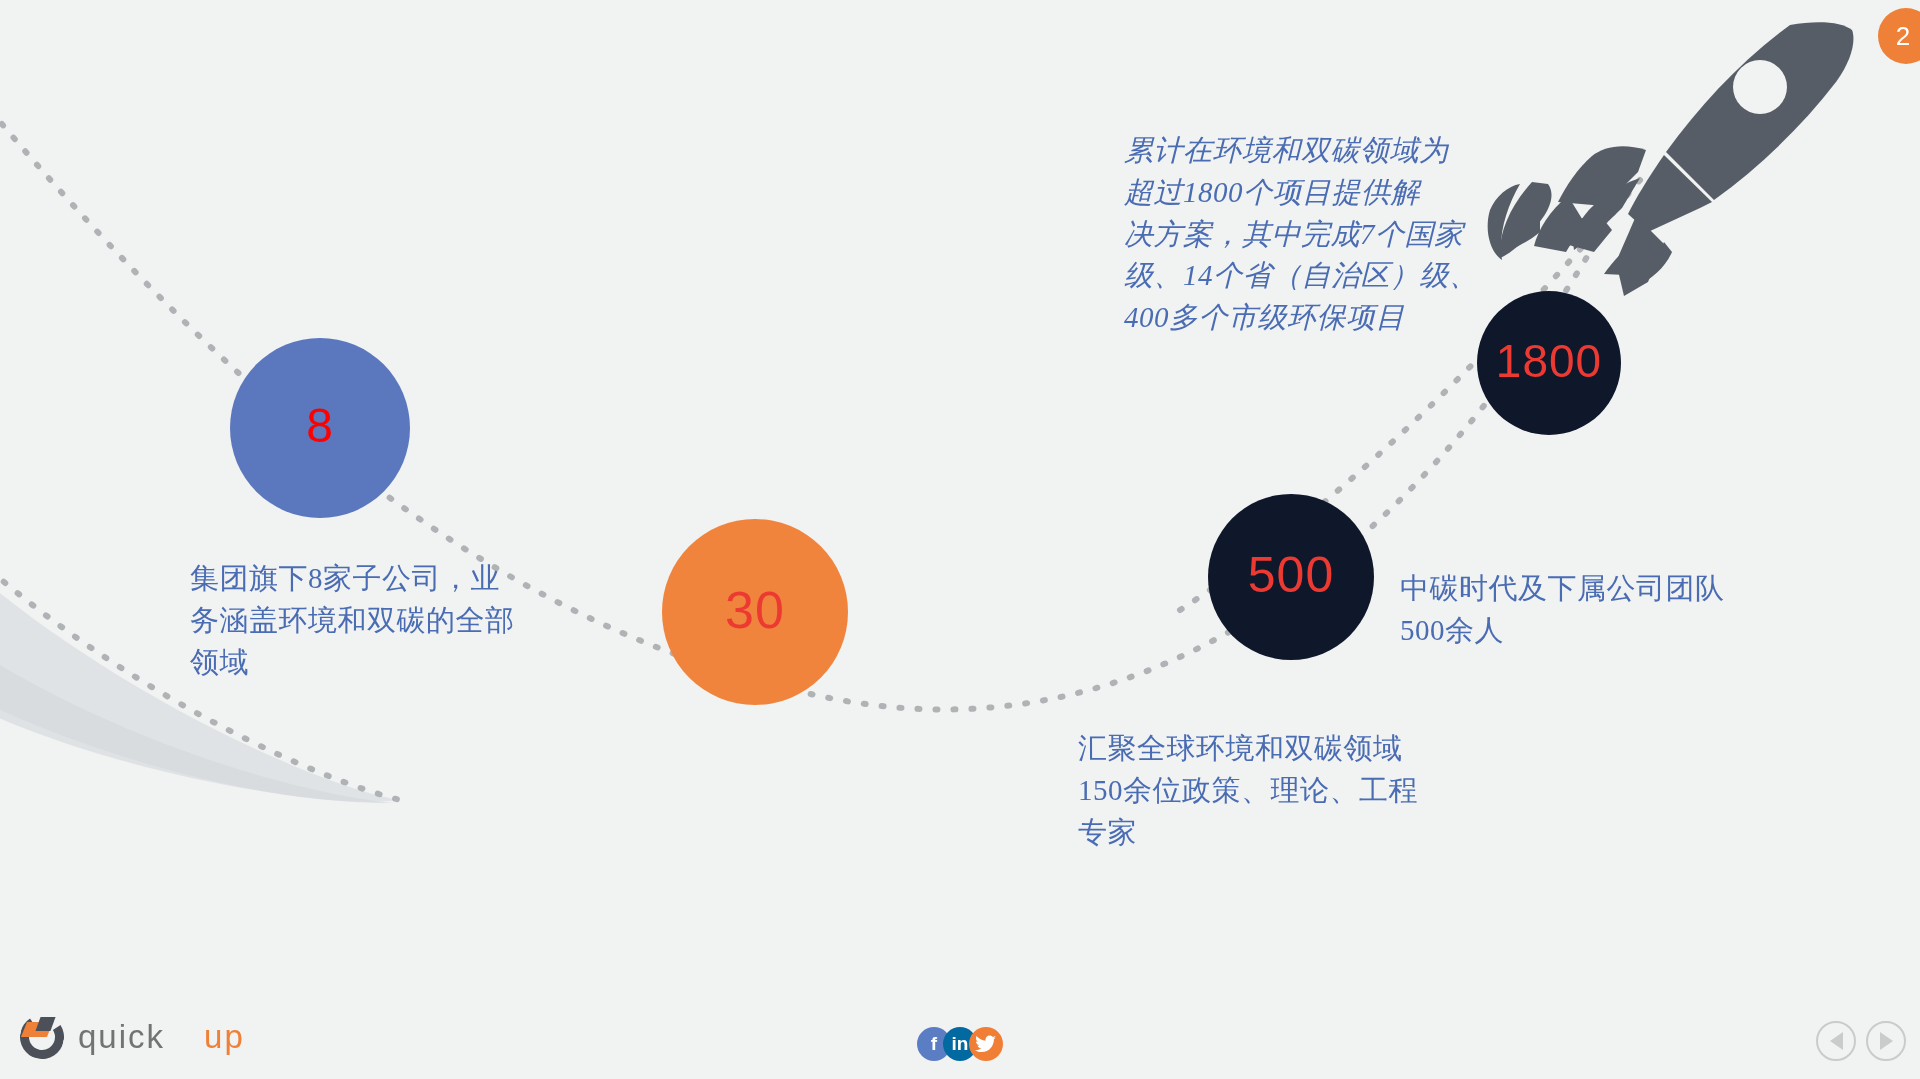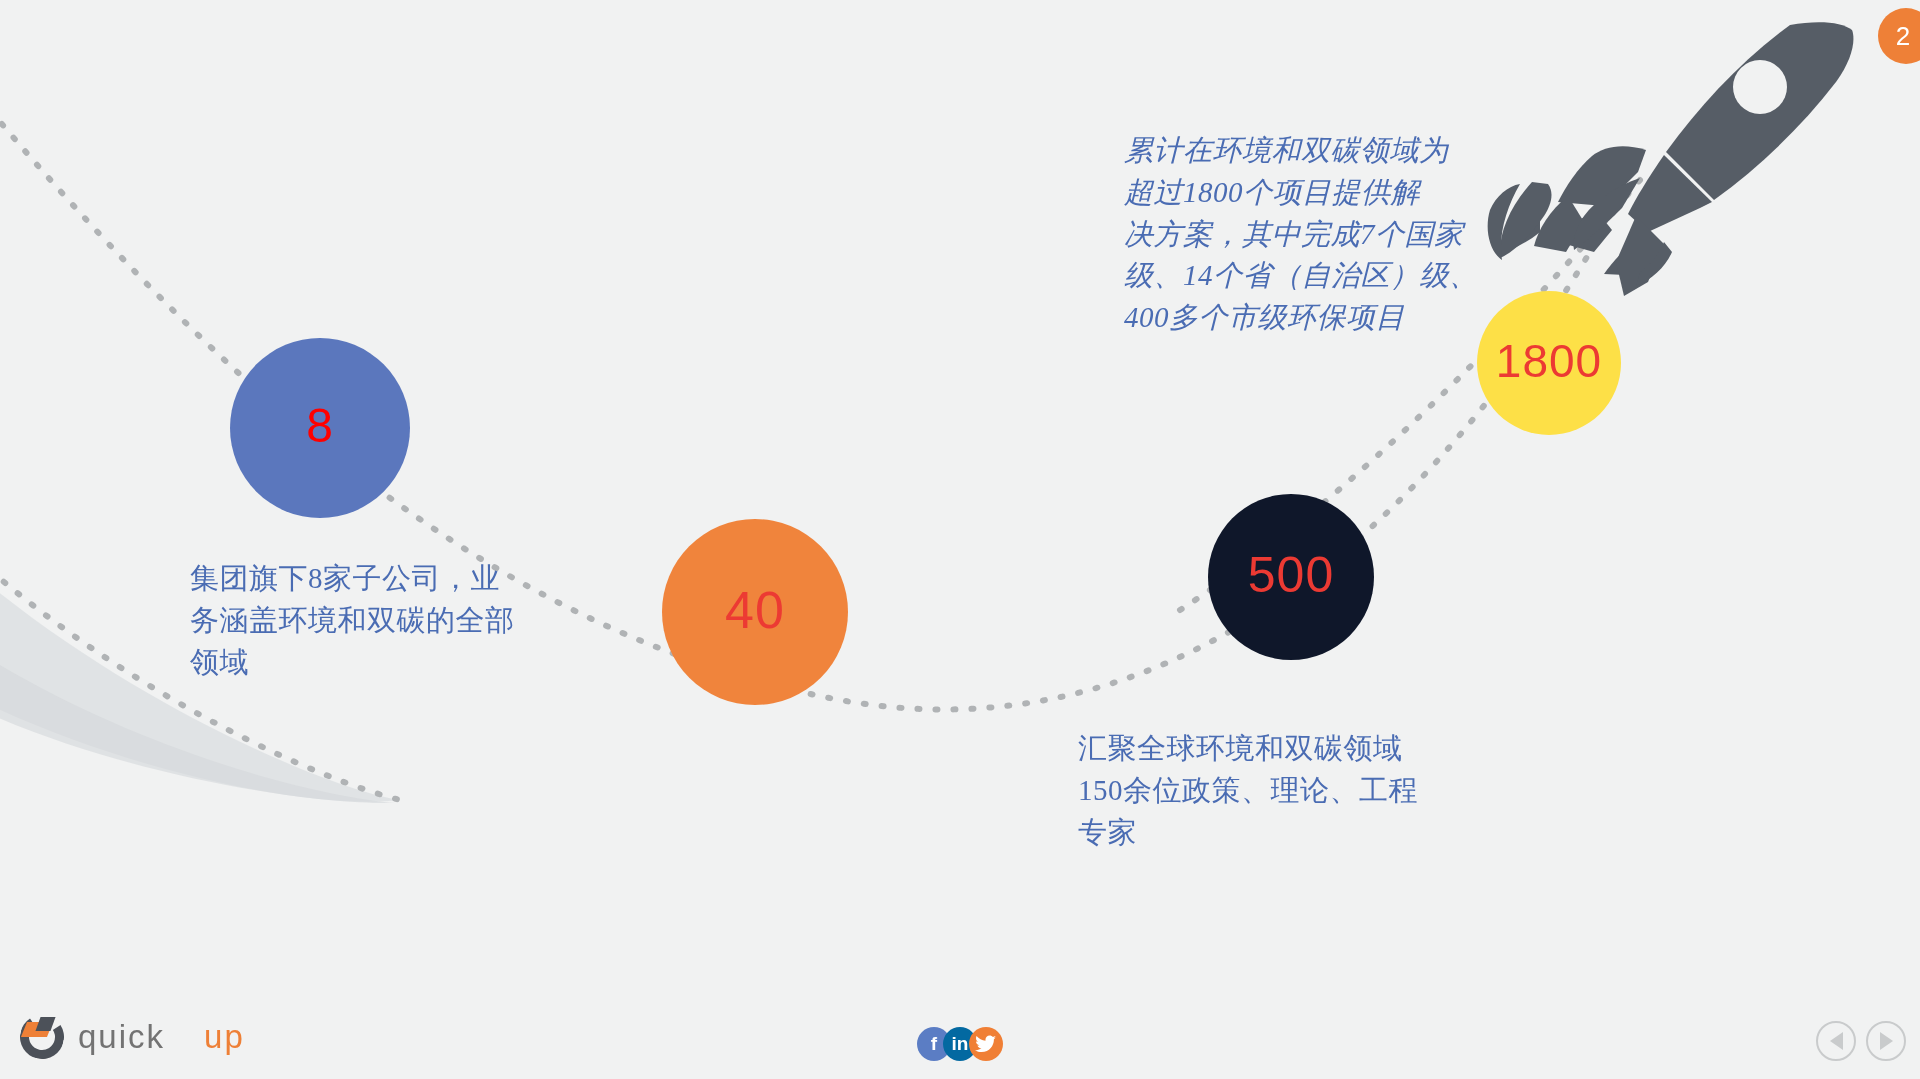--- a/index.html
+++ b/index.html
@@ -207,41 +207,43 @@
 
   <div id="page-badge">
     <span>2</span>
   </div>
 
   <div class="bubble" id="b8" style="left:230px; top:338px; width:180px; height:180px; background:#5b77bd; font-size:48px;">
     <span class="num">8</span>
   </div>
 
   <div class="bubble" id="b20" style="left:662px; top:519px; width:186px; height:186px; background:#f0843c; font-size:52px; color:#ec3a33;">
-    <span class="num">40</span>
+    <span class="num">30</span>
   </div>
 
 
   <div class="bubble" id="b500" style="left:1208px; top:494px; width:166px; height:166px; background:#0f172a; font-size:50px; color:#ec3a33;">
     <span class="num">500</span>
   </div>
 
-  <div class="bubble" id="b1800" style="left:1477px; top:291px; width:144px; height:144px; background:#fde047; font-size:46px; color:#ec3a33;">
+  <div class="bubble" id="b1800" style="left:1477px; top:291px; width:144px; height:144px; background:#0f172a; font-size:46px; color:#ec3a33;">
     <span class="num">1800</span>
   </div>
 
   <div class="txt" style="left:190px; top:558px; width:350px;">集团旗下8家子公司，业
 务涵盖环境和双碳的全部
 领域</div>
 
 
   <div class="txt" style="left:1078px; top:728px; width:400px;">汇聚全球环境和双碳领域
 150余位政策、理论、工程
 专家</div>
 
+  <div class="txt" style="left:1400px; top:568px; width:360px;">中碳时代及下属公司团队
+500余人</div>
 
   <div class="txt" style="left:1124px; top:130px; width:380px;font-style:italic;">累计在环境和双碳领域为
 超过1800个项目提供解
 决方案，其中完成7个国家
 级、14个省（自治区）级、
 400多个市级环保项目</div>
 
   <div id="logo">
     <span class="mark">
       <span class="ring"></span>

